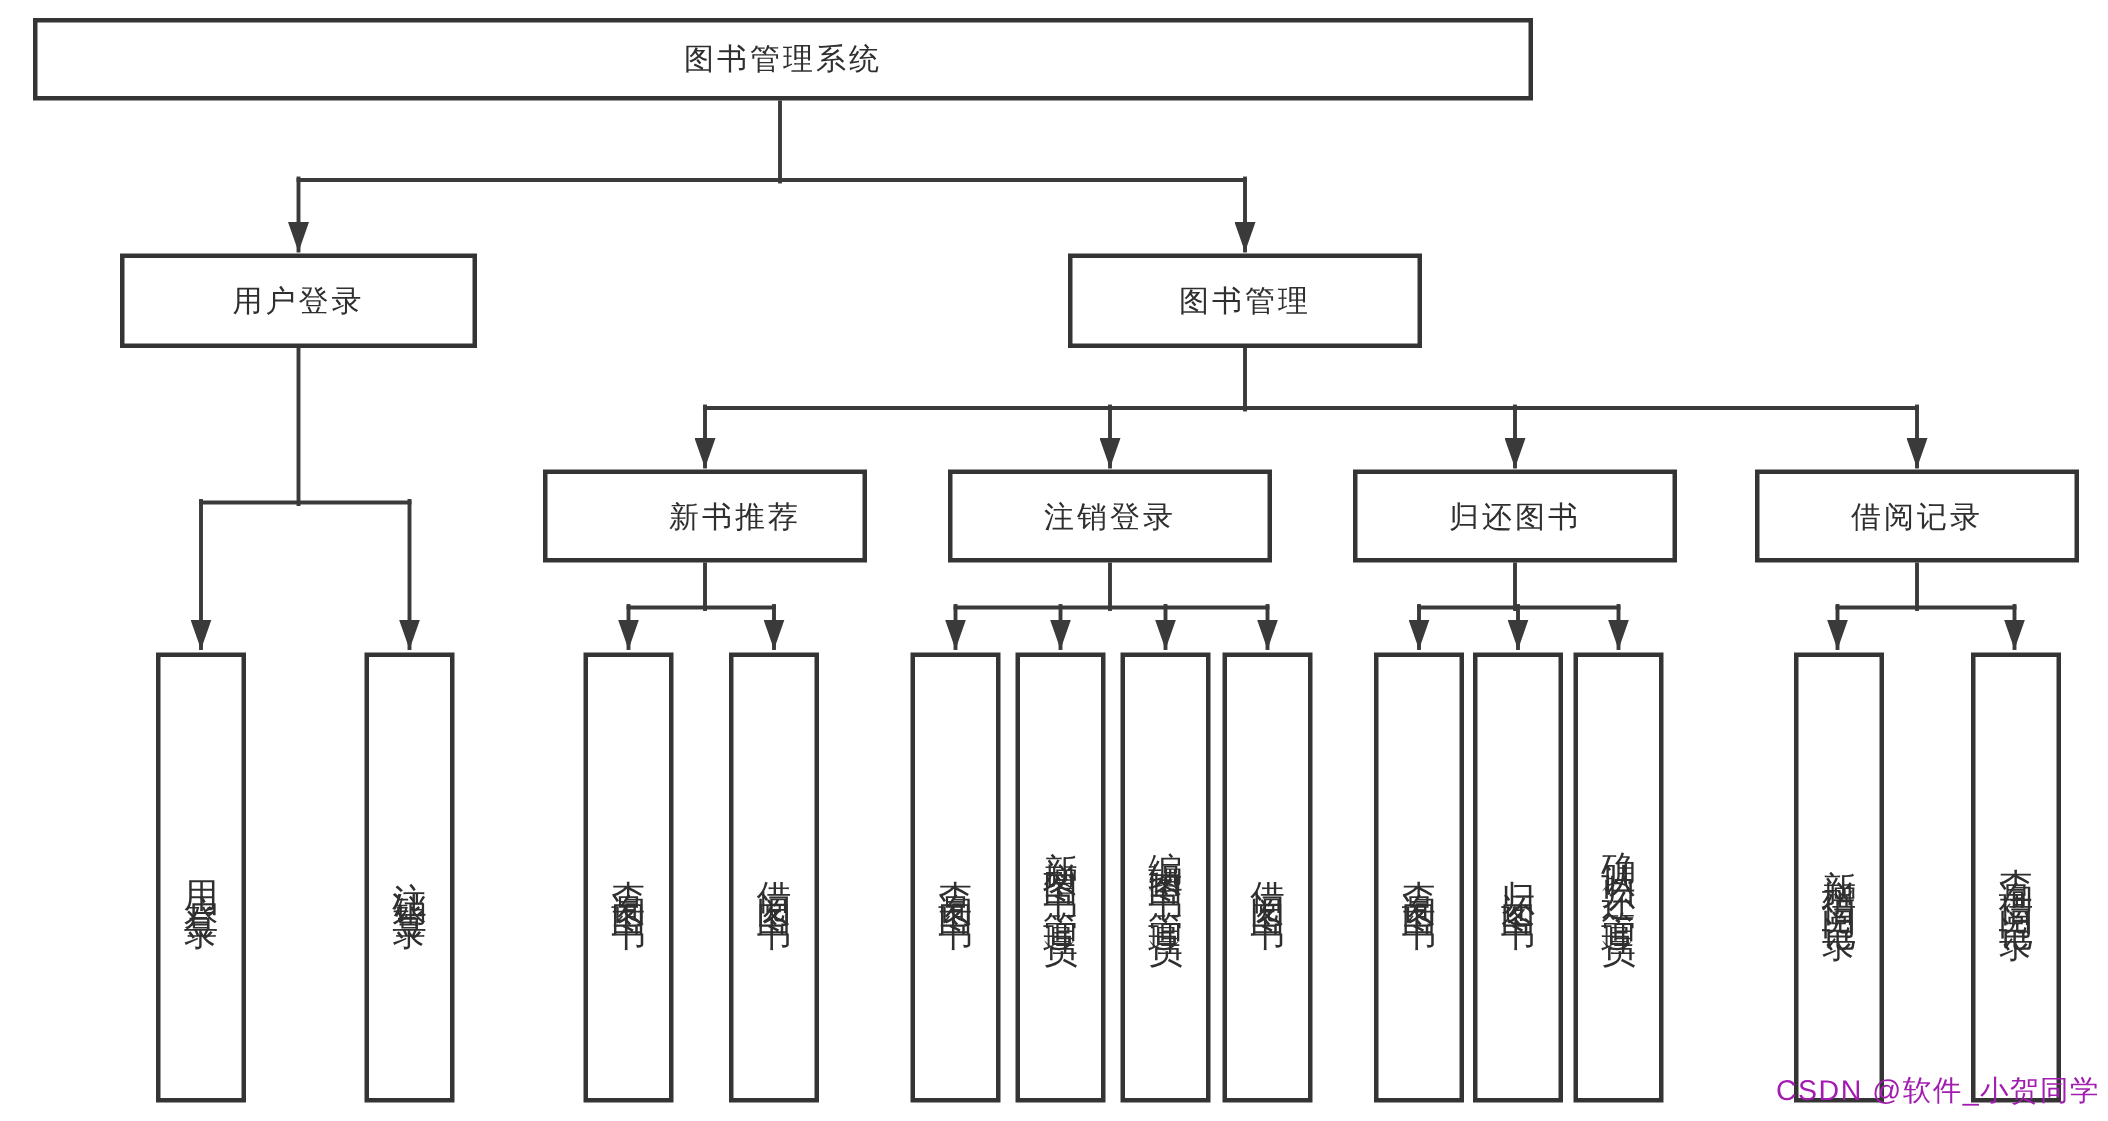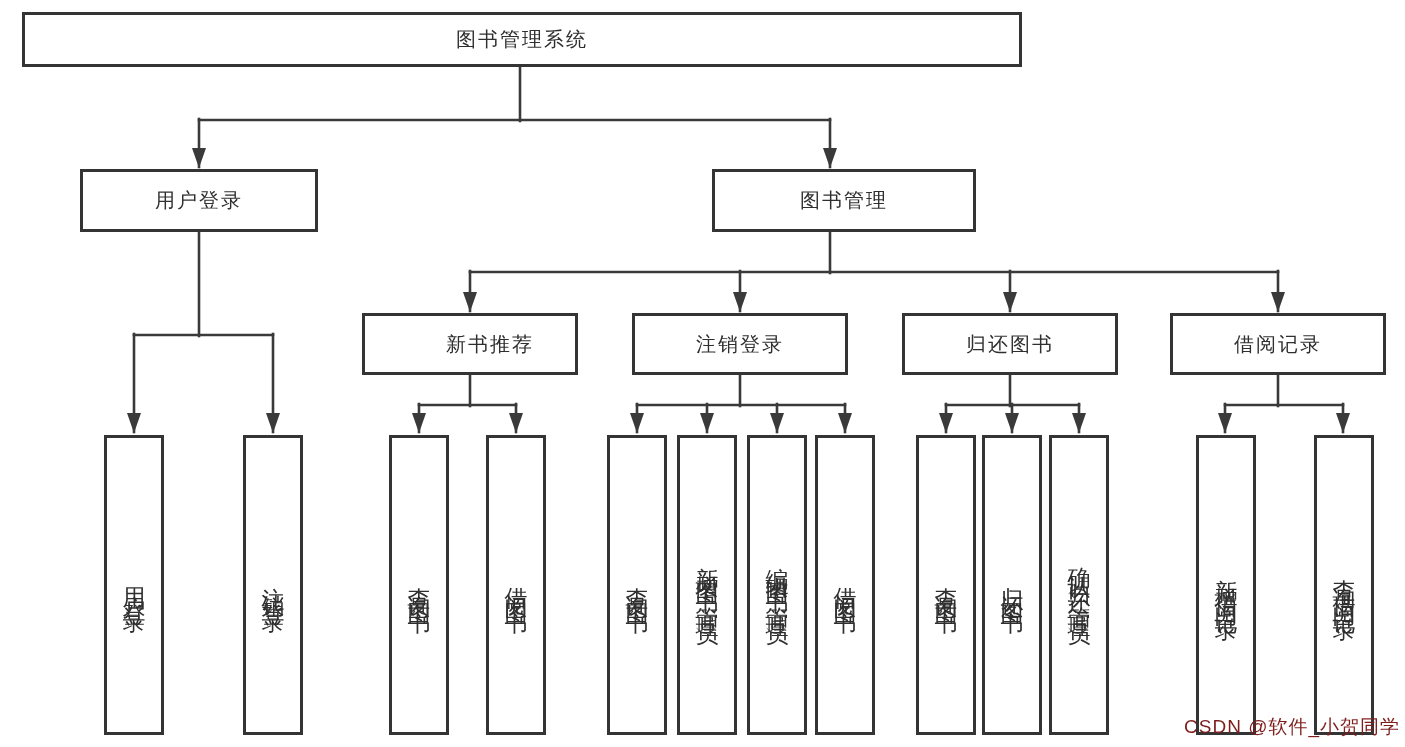--- a/index.html
+++ b/index.html
@@ -53,21 +53,21 @@
     letter-spacing: 8px;
     line-height: 1;
     color: #2f2f2f;
   }
   .watermark {
     position: absolute;
     right: 5px;
     top: 714px;
     font-size: 19px;
     letter-spacing: 1px;
-    color: #7f1d1d;
+    color: #a21caf;
     z-index: 5;
     white-space: nowrap;
   }
 </style>
 </head>
 <body>
 
 <div class="stage">
 
   <svg class="connector-layer" viewBox="0 0 1405 747" xmlns="http://www.w3.org/2000/svg">
@@ -114,21 +114,21 @@
 
     <line x1="1278" y1="373" x2="1278" y2="406"></line>
     <line x1="1225" y1="405" x2="1343" y2="405"></line>
     <line x1="1225" y1="404" x2="1225" y2="432" marker-end="url(#arw)"></line>
     <line x1="1343" y1="404" x2="1343" y2="432" marker-end="url(#arw)"></line>
   </svg>
 
   <div class="box hbox root-box">图书管理系统</div>
 
   <div class="box hbox lvl2" style="left:80px; width:238px;">用户登录</div>
-  <div class="box hbox lvl2" style="left:712px; width:264px;">图书管理</div>
+  <div class="box hbox lvl2" style="left:712px; width:236px;">图书管理</div>
 
   <div class="box hbox lvl3" style="left:362px; width:216px;padding-left:40px;">新书推荐</div>
   <div class="box hbox lvl3" style="left:632px; width:216px;">注销登录</div>
   <div class="box hbox lvl3" style="left:902px; width:216px;">归还图书</div>
   <div class="box hbox lvl3" style="left:1170px; width:216px;">借阅记录</div>
 
   <div class="box vbox" style="left:104px;">用户登录</div>
   <div class="box vbox" style="left:243px;">注销登录</div>
 
   <div class="box vbox" style="left:389px;">查询图书</div>

